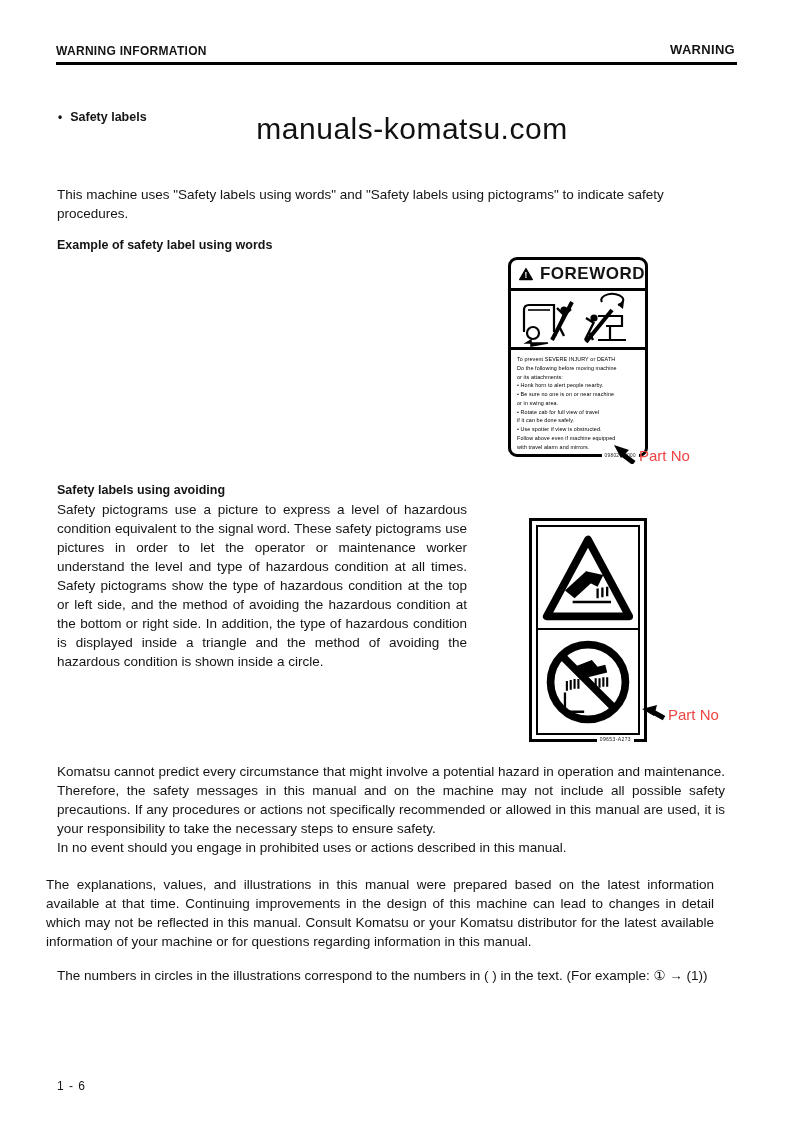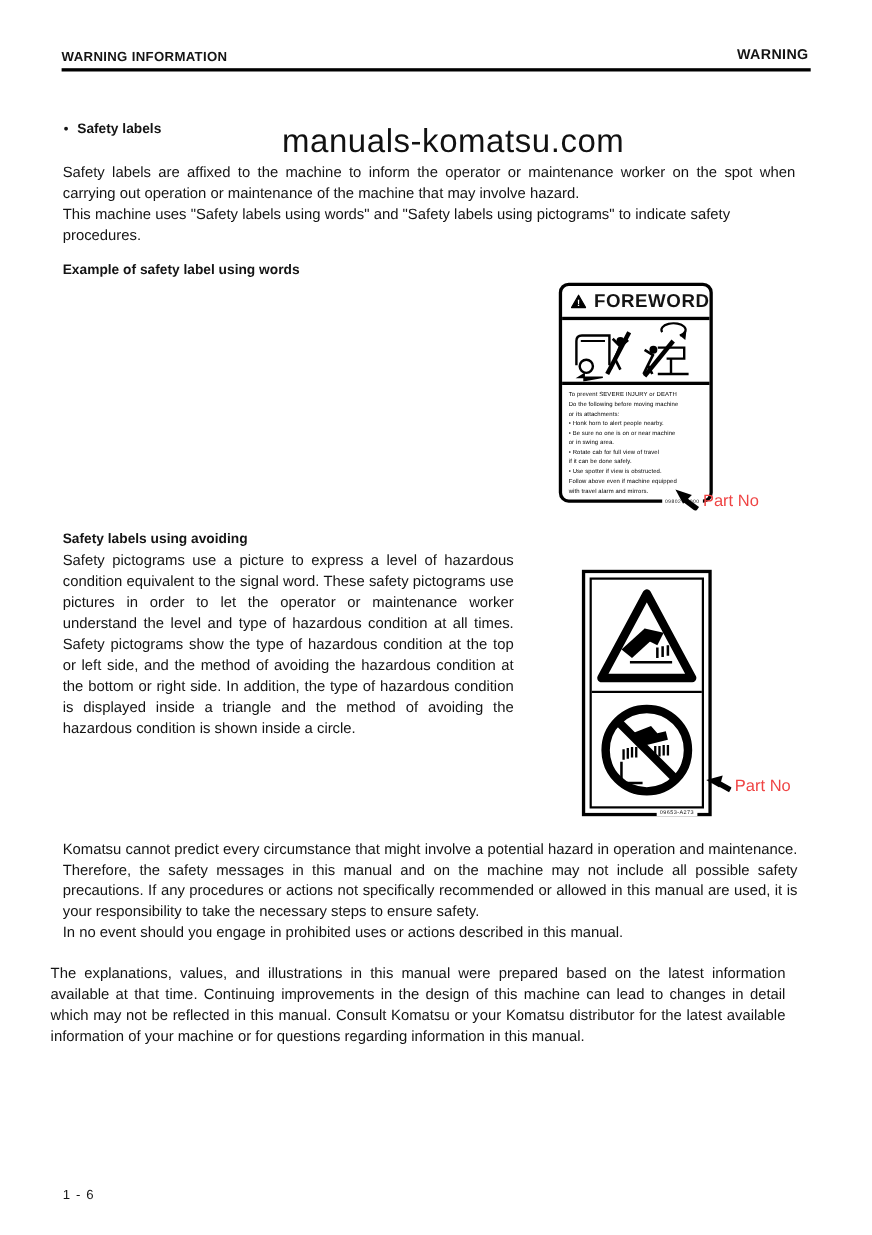--- a/index.html
+++ b/index.html
@@ -86,21 +86,20 @@
   <div class="abs hdr-right">WARNING</div>
   <div class="abs hdr-rule"></div>
 
   <div class="abs bullet-item">
     <span class="bullet-dot">•</span>
     <span>Safety labels</span>
   </div>
 
   <div class="abs watermark">manuals-komatsu.com</div>
 
-  <div class="abs para p-intro1">Safety labels are affixed to the machine to inform the operator or maintenance worker on the spot when carrying out operation or maintenance of the machine that may involve hazard.</div>
   <div class="abs para p-intro2">This machine uses "Safety labels using words" and "Safety labels using pictograms" to indicate safety procedures.</div>
 
   <div class="abs sec-head h-example">Example of safety label using words</div>
 
   <div class="abs fig1">
     <div class="wlabel">
       <div class="wlabel-header">
         <svg width="25" height="22" viewBox="0 0 25 22">
           <polygon points="12.5,1 24,21 1,21" fill="#000" stroke="#000" stroke-width="2" stroke-linejoin="round"></polygon>
           <text x="12.5" y="19" text-anchor="middle" fill="#fff" font-size="15" font-weight="bold" font-family="Liberation Sans, sans-serif">!</text>
@@ -183,16 +182,17 @@
     <svg width="24" height="20" viewBox="0 0 24 20">
       <path d="M1,6 L16,2 L13,13 Z" fill="#000"></path>
       <path d="M12,9 L23,15" stroke="#000" stroke-width="5"></path>
     </svg>
     <span class="partno-text">Part No</span>
   </div>
 
   <div class="abs para p-komatsu">Komatsu cannot predict every circumstance that might involve a potential hazard in operation and maintenance. Therefore, the safety messages in this manual and on the machine may not include all possible safety precautions. If any procedures or actions not specifically recommended or allowed in this manual are used, it is your responsibility to take the necessary steps to ensure safety.</div>
   <div class="abs para p-noevent">In no event should you engage in prohibited uses or actions described in this manual.</div>
   <div class="abs para p-expl">The explanations, values, and illustrations in this manual were prepared based on the latest information available at that time.  Continuing  improvements  in the design of this machine can lead to changes in detail which may not be reflected in this manual.  Consult Komatsu or your Komatsu distributor for the latest available information of your machine or for  questions  regarding information in this manual.</div>
+  <div class="abs para p-numbers">The numbers in circles in the illustrations correspond to the numbers in (  ) in the text.  (For example: ① → (1))</div>
 
   <div class="abs footer-pn">1 - 6</div>
 
 </div>
 
 </body></html>

